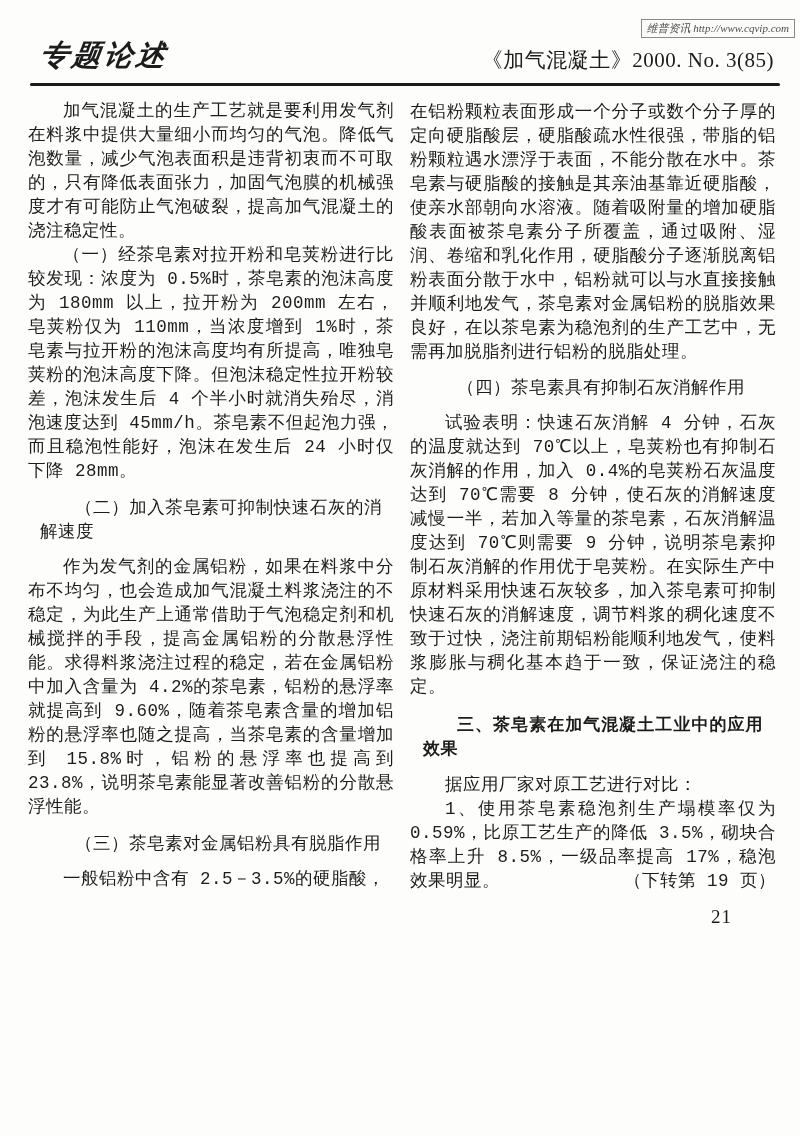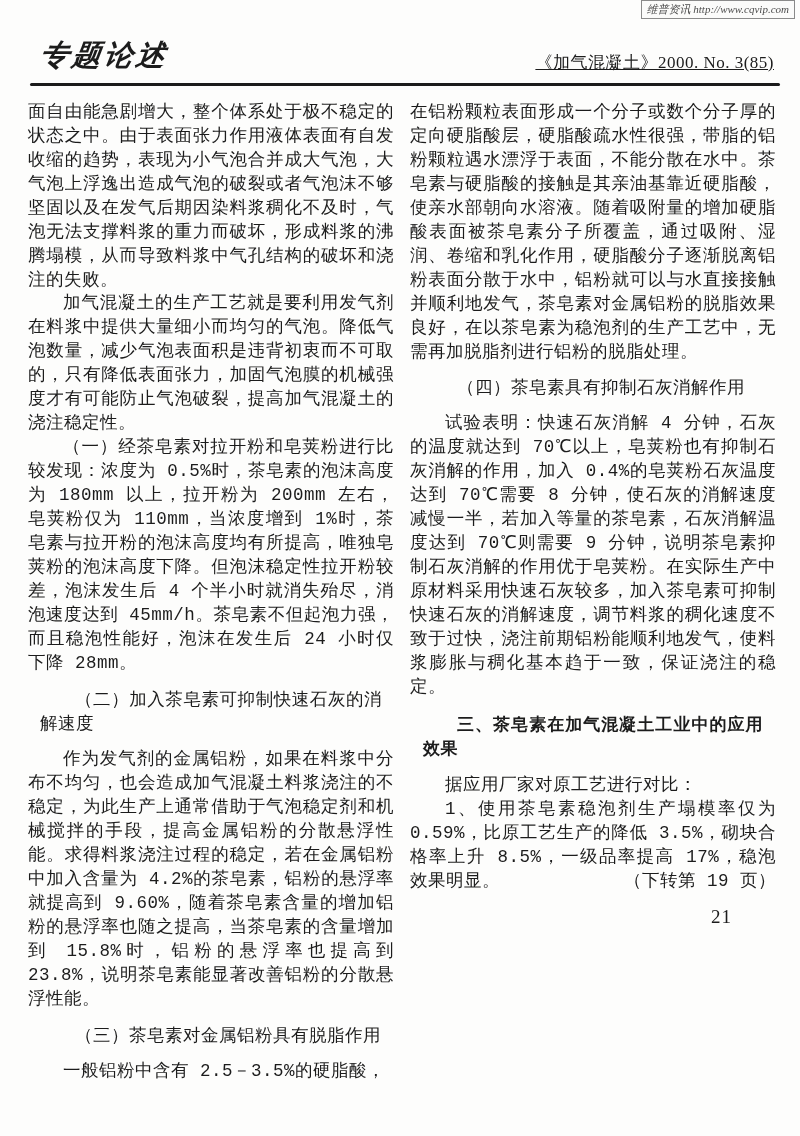--- a/index.html
+++ b/index.html
@@ -11,21 +11,21 @@
   .page {
     position: relative;
     width: 800px; height: 1136px;
     background: #fdfdfc;
     color: #1c1c1c;
     overflow: hidden;
     box-sizing: border-box;
   }
   .watermark {
     position: absolute;
-    top: 0; right: 5px;
+    top: 19px; right: 5px;
     border: 1px solid #8a8a8a;
     padding: 1px 5px;
     font-size: 11px;
     color: #4c4c4c;
     font-style: italic;
     background: #fbfbfa;
     white-space: nowrap;
   }
   .header {
     display: flex;
@@ -34,24 +34,23 @@
     padding: 36px 26px 0 40px;
   }
   .masthead {
     font-size: 29px;
     font-weight: bold;
     font-style: italic;
     transform: skewX(-8deg);
     letter-spacing: 3px;
   }
   .journal-info {
-    font-size: 17px;
+    font-size: 21px;
     letter-spacing: 0.5px;
     padding-bottom: 2px;
-    text-decoration: underline;
   }
   .head-rule {
     height: 3px;
     background: #1b1b1b;
     margin: 7px 20px 0 30px;
     border-radius: 2px;
   }
   .columns {
     display: flex;
     gap: 16px;
@@ -94,21 +93,20 @@
 
   <div class="header">
     <div class="masthead">专题论述</div>
     <div class="journal-info">《加气混凝土》2000. No. 3(85)</div>
   </div>
   <div class="head-rule"></div>
 
   <div class="columns">
 
     <div class="col">
-      <p class="para">面自由能急剧增大，整个体系处于极不稳定的状态之中。由于表面张力作用液体表面有自发收缩的趋势，表现为小气泡合并成大气泡，大气泡上浮逸出造成气泡的破裂或者气泡沫不够坚固以及在发气后期因染料浆稠化不及时，气泡无法支撑料浆的重力而破坏，形成料浆的沸腾塌模，从而导致料浆中气孔结构的破坏和浇注的失败。</p>
       <p class="para indent">加气混凝土的生产工艺就是要利用发气剂在料浆中提供大量细小而均匀的气泡。降低气泡数量，减少气泡表面积是违背初衷而不可取的，只有降低表面张力，加固气泡膜的机械强度才有可能防止气泡破裂，提高加气混凝土的浇注稳定性。</p>
       <p class="para indent">（一）经茶皂素对拉开粉和皂荚粉进行比较发现：浓度为 0.5%时，茶皂素的泡沫高度为 180mm 以上，拉开粉为 200mm 左右，皂荚粉仅为 110mm，当浓度增到 1%时，茶皂素与拉开粉的泡沫高度均有所提高，唯独皂荚粉的泡沫高度下降。但泡沫稳定性拉开粉较差，泡沫发生后 4 个半小时就消失殆尽，消泡速度达到 45mm/h。茶皂素不但起泡力强，而且稳泡性能好，泡沫在发生后 24 小时仅下降 28mm。</p>
       <p class="subsection-heading">（二）加入茶皂素可抑制快速石灰的消解速度</p>
       <p class="para indent">作为发气剂的金属铝粉，如果在料浆中分布不均匀，也会造成加气混凝土料浆浇注的不稳定，为此生产上通常借助于气泡稳定剂和机械搅拌的手段，提高金属铝粉的分散悬浮性能。求得料浆浇注过程的稳定，若在金属铝粉中加入含量为 4.2%的茶皂素，铝粉的悬浮率就提高到 9.60%，随着茶皂素含量的增加铝粉的悬浮率也随之提高，当茶皂素的含量增加到 15.8%时，铝粉的悬浮率也提高到 23.8%，说明茶皂素能显著改善铝粉的分散悬浮性能。</p>
       <p class="subsection-heading">（三）茶皂素对金属铝粉具有脱脂作用</p>
       <p class="para indent">一般铝粉中含有 2.5－3.5%的硬脂酸，</p>
     </div>
 
     <div class="col">
       <p class="para">在铝粉颗粒表面形成一个分子或数个分子厚的定向硬脂酸层，硬脂酸疏水性很强，带脂的铝粉颗粒遇水漂浮于表面，不能分散在水中。茶皂素与硬脂酸的接触是其亲油基靠近硬脂酸，使亲水部朝向水溶液。随着吸附量的增加硬脂酸表面被茶皂素分子所覆盖，通过吸附、湿润、卷缩和乳化作用，硬脂酸分子逐渐脱离铝粉表面分散于水中，铝粉就可以与水直接接触并顺利地发气，茶皂素对金属铝粉的脱脂效果良好，在以茶皂素为稳泡剂的生产工艺中，无需再加脱脂剂进行铝粉的脱脂处理。</p>

